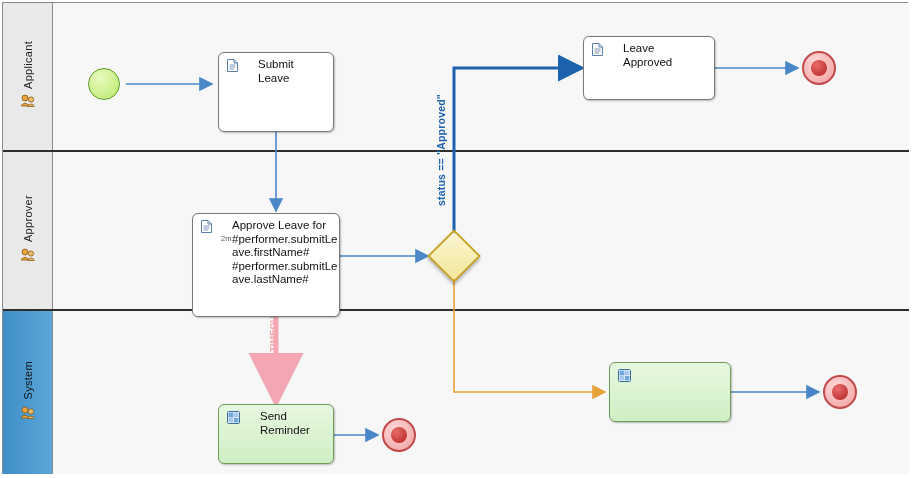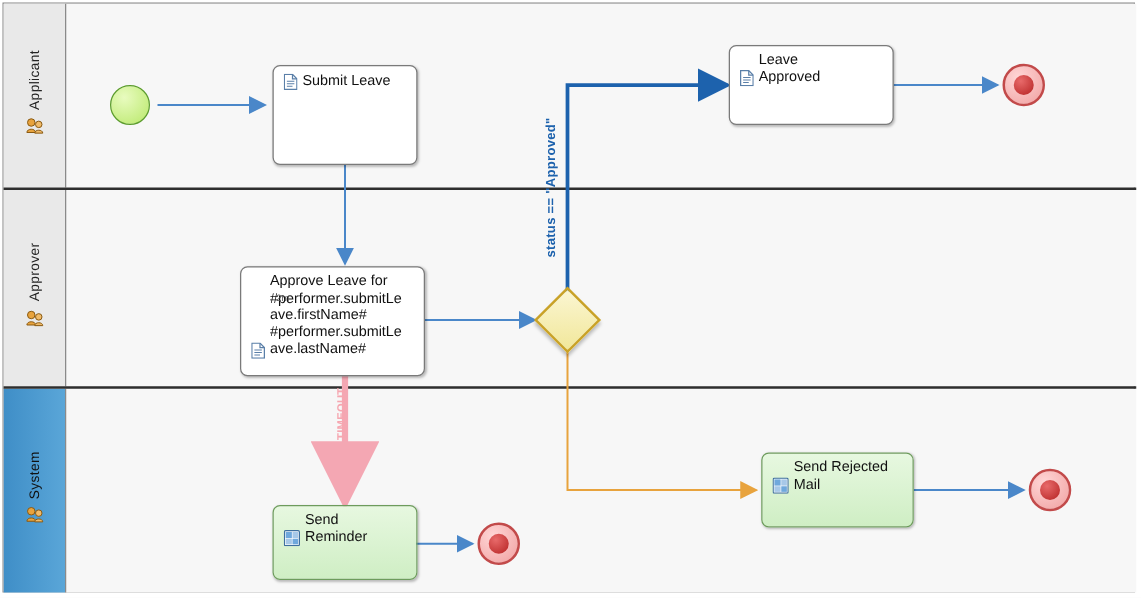--- a/index.html
+++ b/index.html
@@ -84,22 +84,22 @@
     color: #111;
     padding: 5px 6px 5px 8px;
   }
   .task.script {
     background: #dff5d8;
     background: linear-gradient(to bottom, #e7f8e0, #cfeec4);
     border-color: #6d9c5c;
   }
   .task-row {
     display: flex;
-    align-items: flex-end;
-    gap: 4px;
+    align-items: flex-start;
+    gap: 20px;
   }
   .task-text {
     line-height: 13.5px;
     white-space: pre-line;
   }
   .task-badge {
     position: absolute;
     left: 4px;
     bottom: 3px;
     font-size: 7.5px;
@@ -309,21 +309,21 @@
       </span>
       <span class="task-text">Leave
 Approved</span>
     </div>
   </div>
 
   <div class="event end" style="left:802px; top:51px;">
     <span class="inner"></span>
   </div>
 
-  <div class="task" style="left:192px; top:213px; width:148px; height:88px;">
+  <div class="task" style="left:192px; top:213px; width:148px; height:104px;">
     <div class="task-row">
       <span class="icon-doc">
         <svg width="11" height="13" viewBox="0 0 11 13">
           <path d="M0.5 0.5 H7 L10.5 4 V12.5 H0.5 Z" fill="#ffffff" stroke="#5a7fa8" stroke-width="1"></path>
           <path d="M7 0.5 V4 H10.5" fill="none" stroke="#5a7fa8" stroke-width="1"></path>
           <line x1="2.5" y1="6" x2="8.5" y2="6" stroke="#5a7fa8" stroke-width="0.8"></line>
           <line x1="2.5" y1="8" x2="8.5" y2="8" stroke="#5a7fa8" stroke-width="0.8"></line>
           <line x1="2.5" y1="10" x2="7" y2="10" stroke="#5a7fa8" stroke-width="0.8"></line>
         </svg>
       </span>
@@ -362,22 +362,20 @@
     <div class="task-row">
       <span class="icon-script">
         <svg width="13" height="13" viewBox="0 0 13 13">
           <rect x="0.5" y="0.5" width="12" height="12" rx="1" fill="#ffffff" stroke="#3f6f9e" stroke-width="1"></rect>
           <rect x="1.5" y="1.5" width="5" height="5" fill="#6fa8dc"></rect>
           <rect x="7" y="1.5" width="4.5" height="5" fill="#a7c8e8"></rect>
           <rect x="1.5" y="7" width="5" height="4.5" fill="#a7c8e8"></rect>
           <rect x="7" y="7" width="4.5" height="4.5" fill="#6fa8dc"></rect>
         </svg>
       </span>
-      <span class="task-text">Send Rejected
-Mail</span>
     </div>
   </div>
 
   <div class="event end" style="left:823px; top:375px;">
     <span class="inner"></span>
   </div>
 
 </div>
 
 </body></html>

